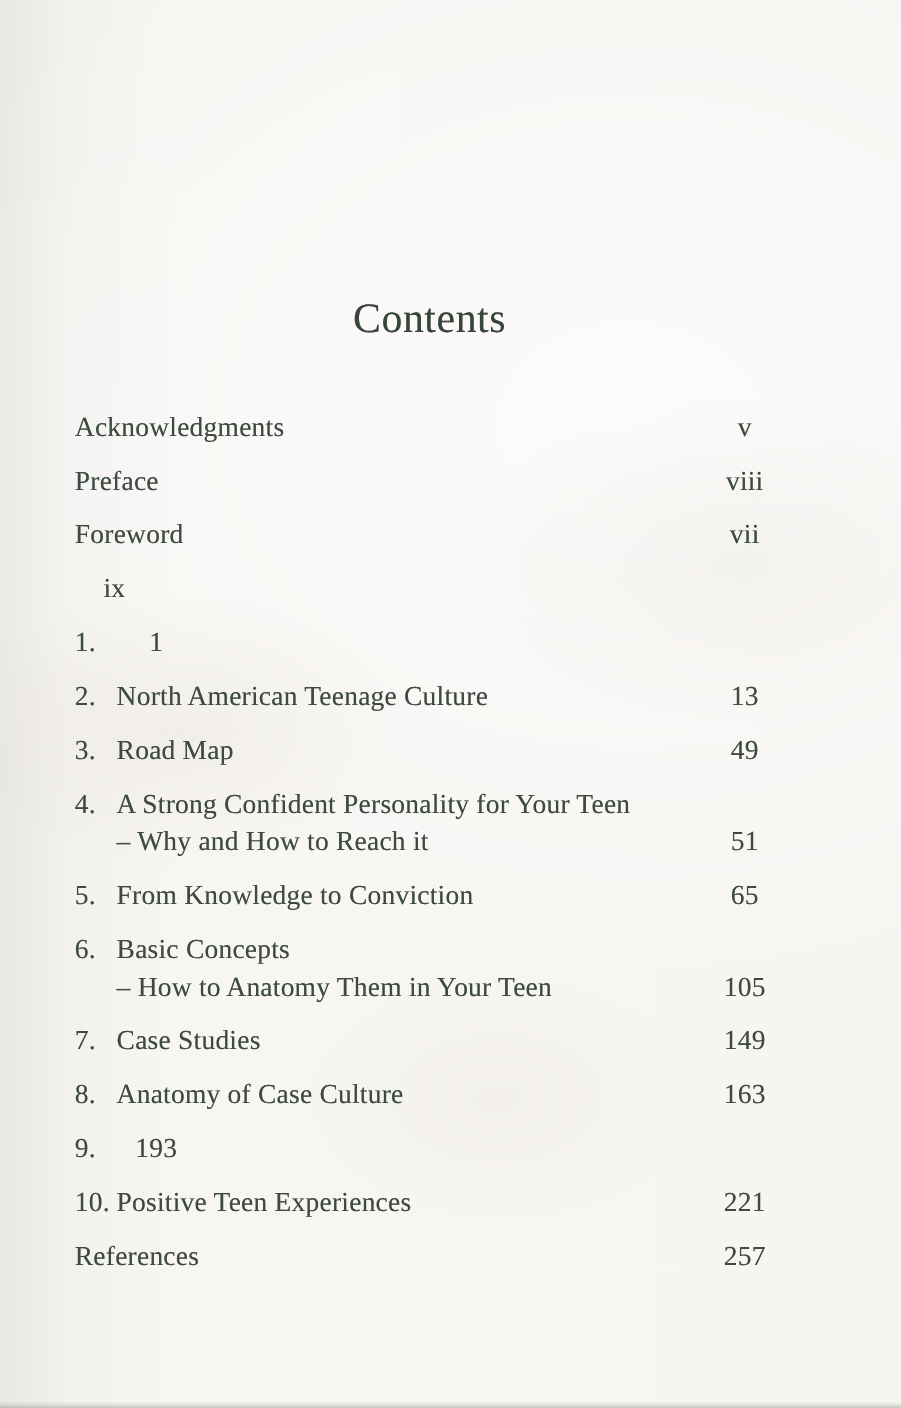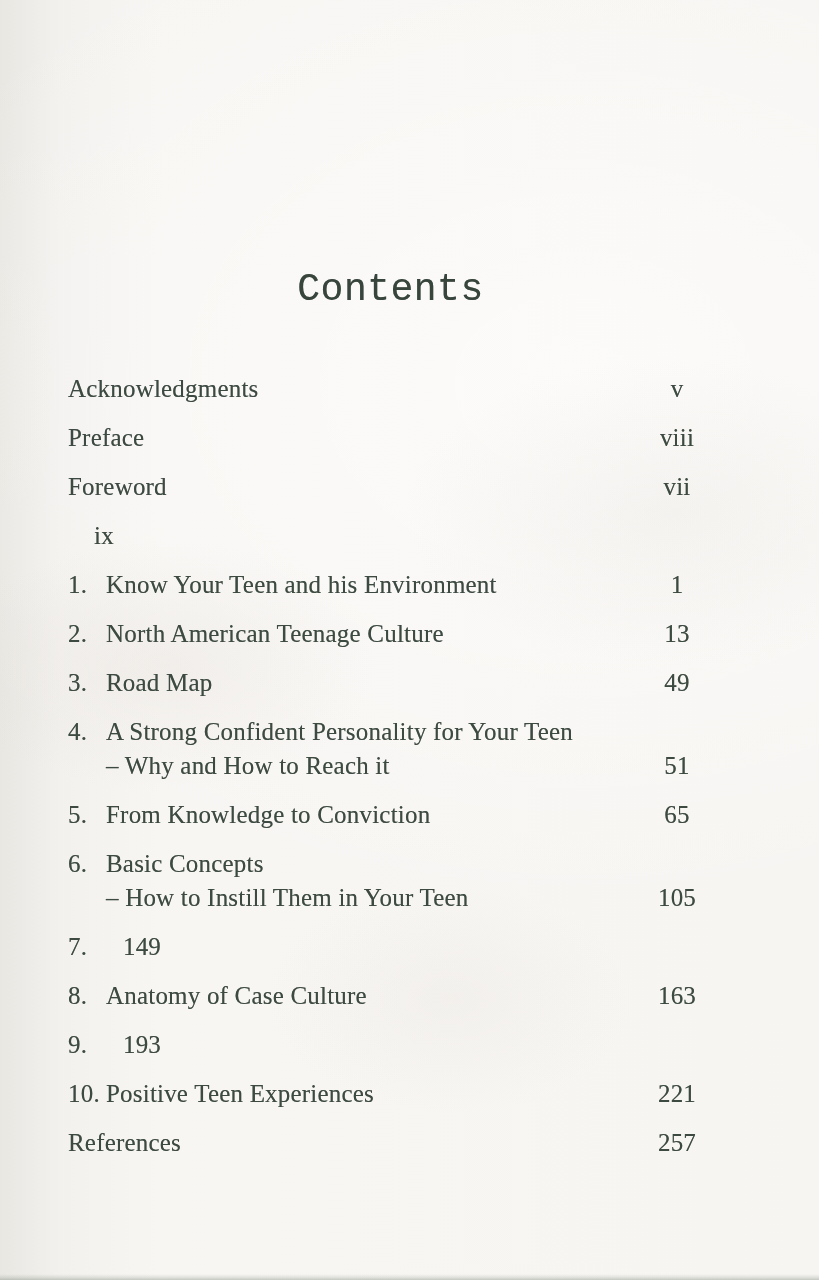--- a/index.html
+++ b/index.html
@@ -47,21 +47,20 @@
     left: 68px;
     width: 645px;
     top: 268px;
     margin: 0;
     font-size: 38px;
     font-weight: normal;
     text-align: center;
     color: #37453c;
     letter-spacing: 0.5px;
     text-shadow: 0 0 0.6px rgba(61,74,66,0.6);
-    font-family: Liberation Mono, monospace;
   }
   .toc {
     position: absolute;
     left: 68px;
     top: 372px;
     width: 645px;
     font-size: 25px;
     line-height: 34px;
     letter-spacing: 0.2px;
     text-shadow: 0 0 0.6px rgba(61,74,66,0.5);
@@ -110,21 +109,20 @@
       <span class="label">Foreword</span>
       <span class="pg">vii</span>
     </div>
 
     <div class="row">
       <span class="pg">ix</span>
     </div>
 
     <div class="row">
       <span class="num">1.</span>
-      <span class="label">Know Your Teen and his Environment</span>
       <span class="pg">1</span>
     </div>
 
     <div class="row">
       <span class="num">2.</span>
       <span class="label">North American Teenage Culture</span>
       <span class="pg">13</span>
     </div>
 
     <div class="row">
@@ -145,27 +143,28 @@
     <div class="row">
       <span class="num">5.</span>
       <span class="label">From Knowledge to Conviction</span>
       <span class="pg">65</span>
     </div>
 
     <div class="row">
       <span class="num">6.</span>
       <span class="label">
         <span>Basic Concepts</span><br>
-        <span>– How to Instill Them in Your Teen</span>
+        <span>– How to Anatomy Them in Your Teen</span>
       </span>
       <span class="pg">105</span>
     </div>
 
     <div class="row">
       <span class="num">7.</span>
+      <span class="label">Case Studies</span>
       <span class="pg">149</span>
     </div>
 
     <div class="row">
       <span class="num">8.</span>
       <span class="label">Anatomy of Case Culture</span>
       <span class="pg">163</span>
     </div>
 
     <div class="row">

